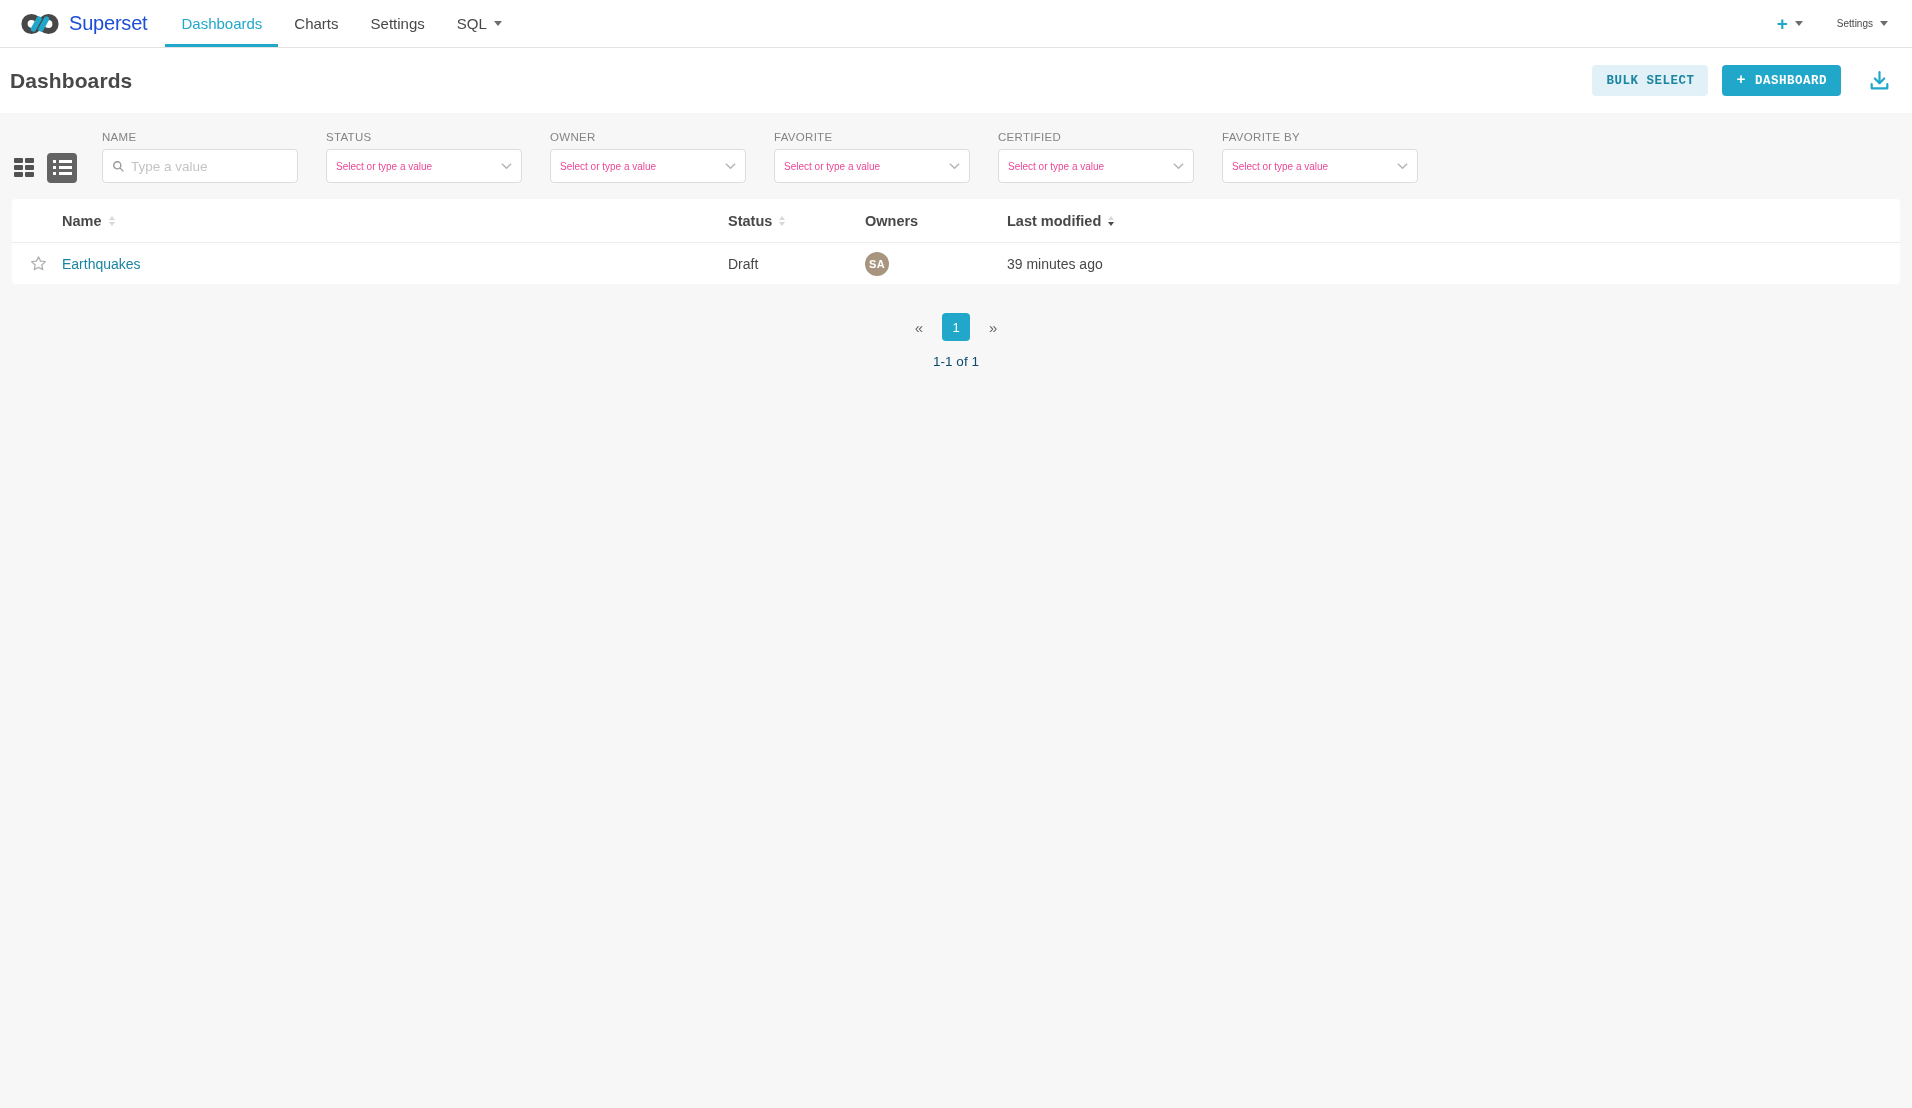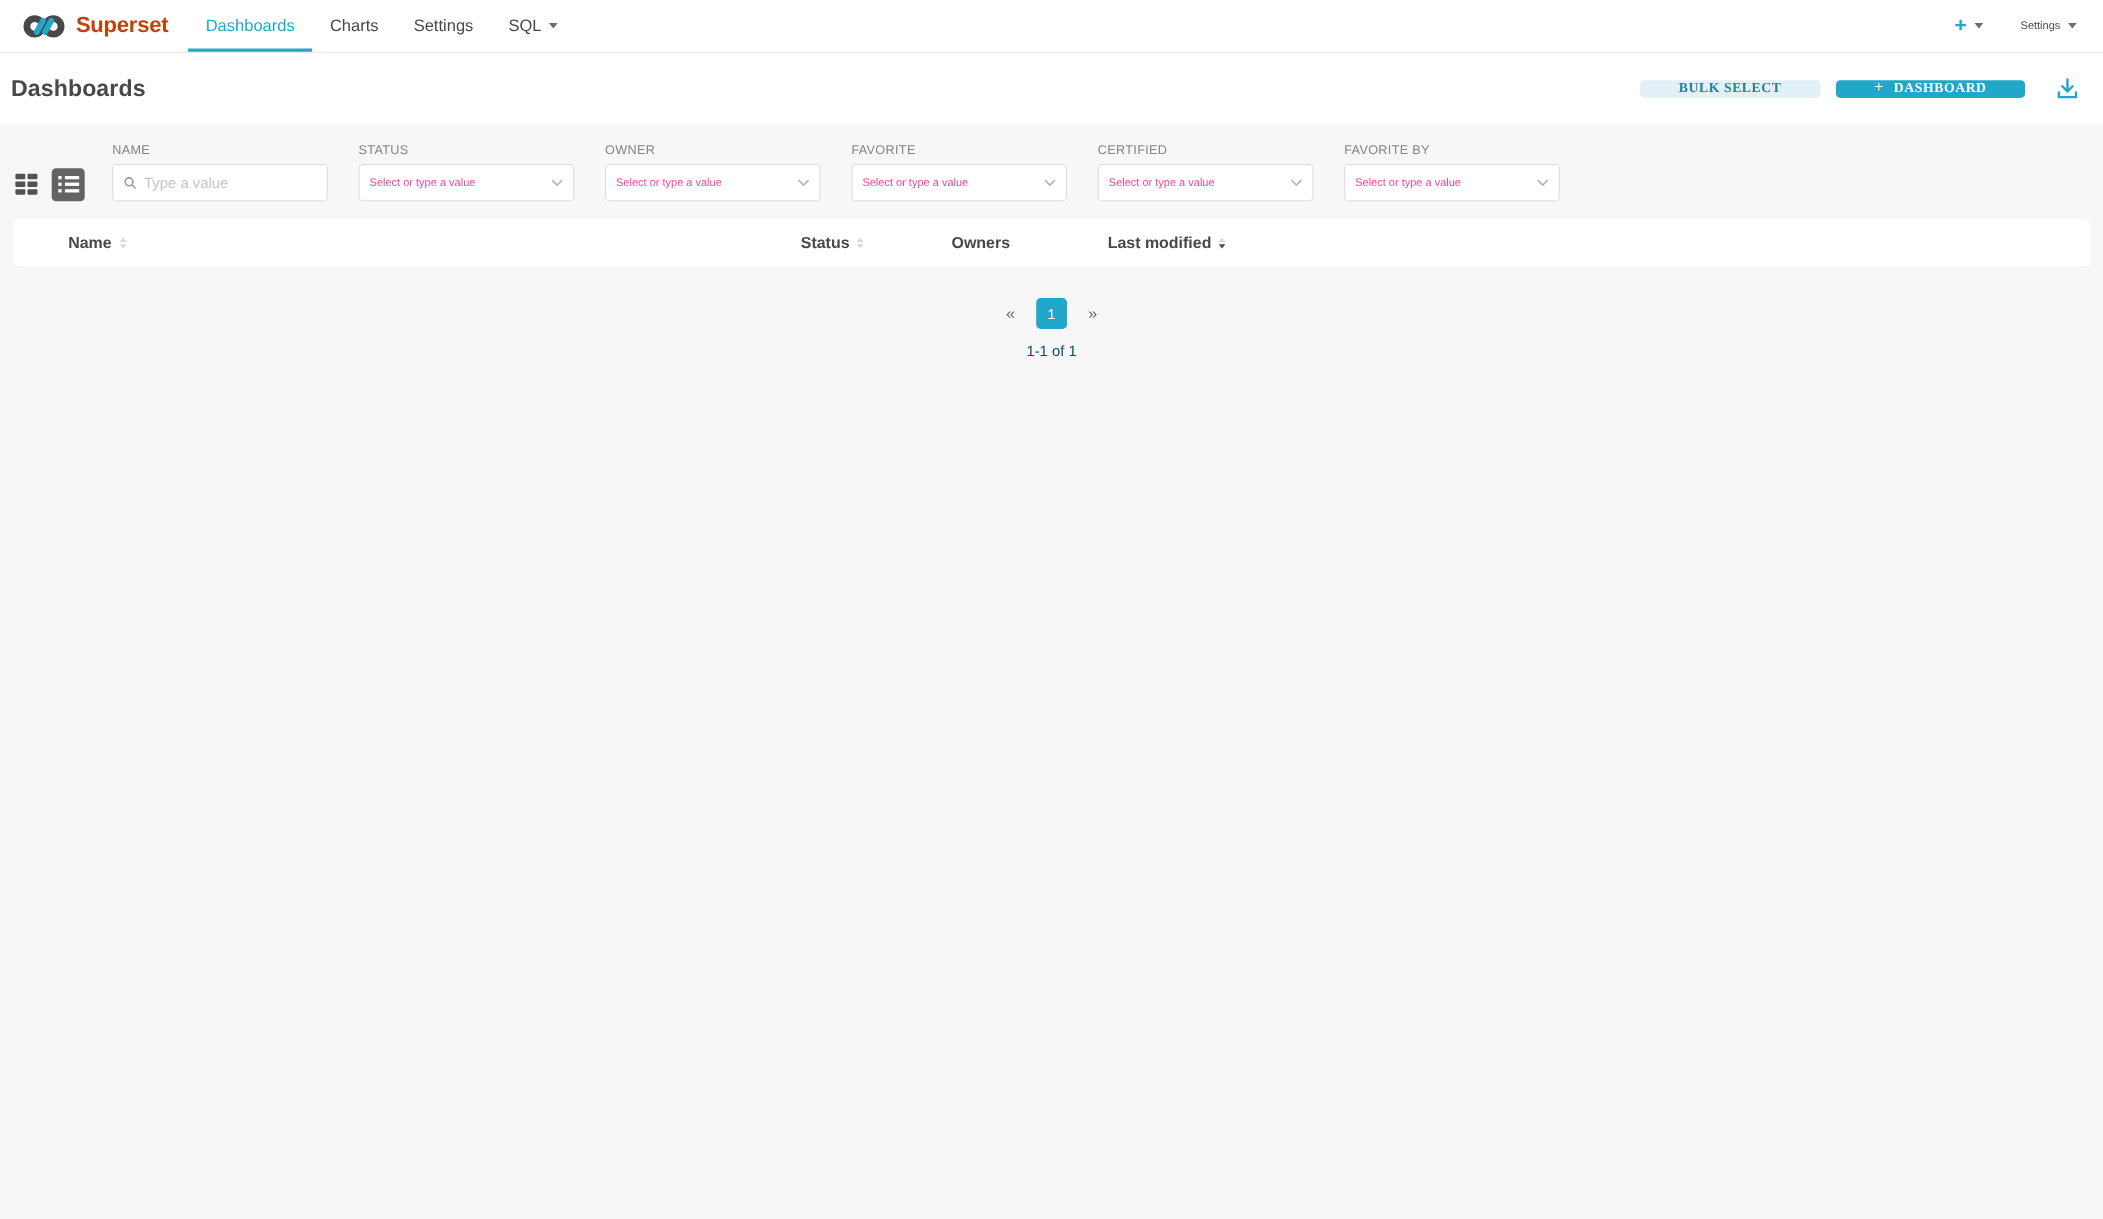--- a/index.html
+++ b/index.html
@@ -4,38 +4,38 @@
 <style>
   * { margin:0; padding:0; box-sizing:border-box; }
   html,body { background:#fff; }
   body { font-family:"Liberation Sans", sans-serif; color:#484848; }
   .app { position:relative; width:1912px; height:1108px; background:#fff; overflow:hidden; }
 
   
   .navbar { height:48px; display:flex; align-items:stretch; padding:0 24px 0 20px;
             border-bottom:1px solid #e3e3e3; background:#fff; }
   .brand { display:flex; align-items:center; gap:9px; margin-right:18px; cursor:pointer; }
-  .brand-text { font-size:20px; font-weight:bold; color:#c2410c; letter-spacing:-0.2px; }
+  .brand-text { font-size:20px; font-weight:normal; color:#1d4ed8; letter-spacing:-0.2px; }
   .nav-item { display:flex; align-items:center; gap:7px; padding:0 16px; font-size:15px;
               color:#484848; cursor:pointer; }
   .nav-item.active { color:#20a7c9; box-shadow: inset 0 -3px 0 #20a7c9; }
   .nav-right { margin-left:auto; display:flex; align-items:center; gap:34px; }
   .nav-plus { display:flex; align-items:center; gap:7px; cursor:pointer; }
   .nav-plus .plus-glyph { color:#20a7c9; font-size:19px; font-weight:bold; line-height:1; }
   .nav-settings { display:flex; align-items:center; gap:7px; font-size:10px; cursor:pointer; }
   .caret-down { width:0; height:0; border-left:4px solid transparent; border-right:4px solid transparent;
                 border-top:5px solid #6d6d6d; display:inline-block; }
 
   
   .page-header { height:65px; display:flex; align-items:center; padding:0 20px 0 10px; background:#fff; }
   .page-title { font-size:21px; font-weight:bold; color:#484848; letter-spacing:0.1px; }
   .header-actions { margin-left:auto; display:flex; align-items:center; gap:14px; }
-  .btn { height:16px; padding:0 35px; border-radius:4px; font-size:12.5px; font-weight:bold;
+  .btn { height:31px; padding:0 14px; border-radius:4px; font-size:12.5px; font-weight:bold;
          letter-spacing:0.5px; display:flex; align-items:center; gap:9px; border:none;
-         font-family:Liberation Serif, serif; cursor:pointer; }
+         font-family:Liberation Mono, monospace; cursor:pointer; }
   .btn-secondary { background:#e2f1f7; color:#1a85a0; }
   .btn-primary { background:#20a7c9; color:#fff; }
   .btn-primary .plus { font-size:15px; font-weight:bold; line-height:1; }
   .download-btn { margin-left:12px; background:none; border:none; cursor:pointer; display:flex; align-items:center; }
 
   
   .content { position:absolute; top:113px; left:0; right:0; bottom:0; background:#f7f7f7; }
 
   
   .filter-bar { display:flex; align-items:flex-end; padding:18px 0 0 14px; }
@@ -280,20 +280,40 @@
         </div>
         <div class="c-mod th">
           <span>Last modified</span>
           <span class="sort desc">
               <i class="up"></i>
               <i class="down"></i>
             </span>
         </div>
       </div>
 
+      <div class="trow body-row">
+        <div class="c-star">
+          <button class="star-btn">
+            <span style="display:flex;">
+              <svg width="19" height="19" viewBox="0 0 24 24" fill="none" stroke="#b3b3b3" stroke-width="1.7" stroke-linejoin="round">
+                <path d="M12 3.6 L14.6 9 L20.6 9.7 L16.2 13.8 L17.4 19.7 L12 16.8 L6.6 19.7 L7.8 13.8 L3.4 9.7 L9.4 9 Z"></path>
+              </svg>
+            </span>
+          </button>
+        </div>
+        <div class="c-name td">
+          <a class="row-link">Earthquakes</a>
+        </div>
+        <div class="c-status td">Draft</div>
+        <div class="c-owners td">
+          <span class="avatar">SA</span>
+        </div>
+        <div class="c-mod td">39 minutes ago</div>
+        <div class="c-actions td"></div>
+      </div>
     </div>
 
     <div class="pagination">
       <div class="pager">
         <button class="page-arrow">«</button>
         <div class="page-num">1</div>
         <button class="page-arrow">»</button>
       </div>
       <div class="page-summary">1-1 of 1</div>
     </div>

